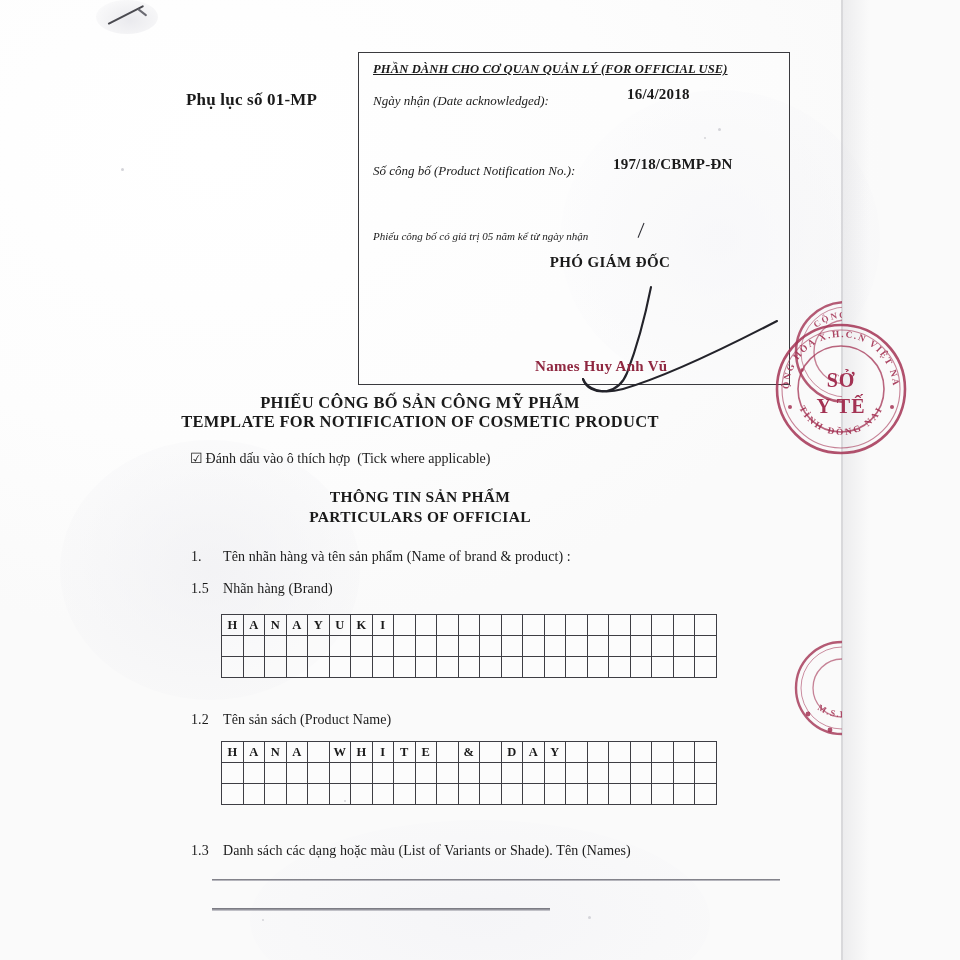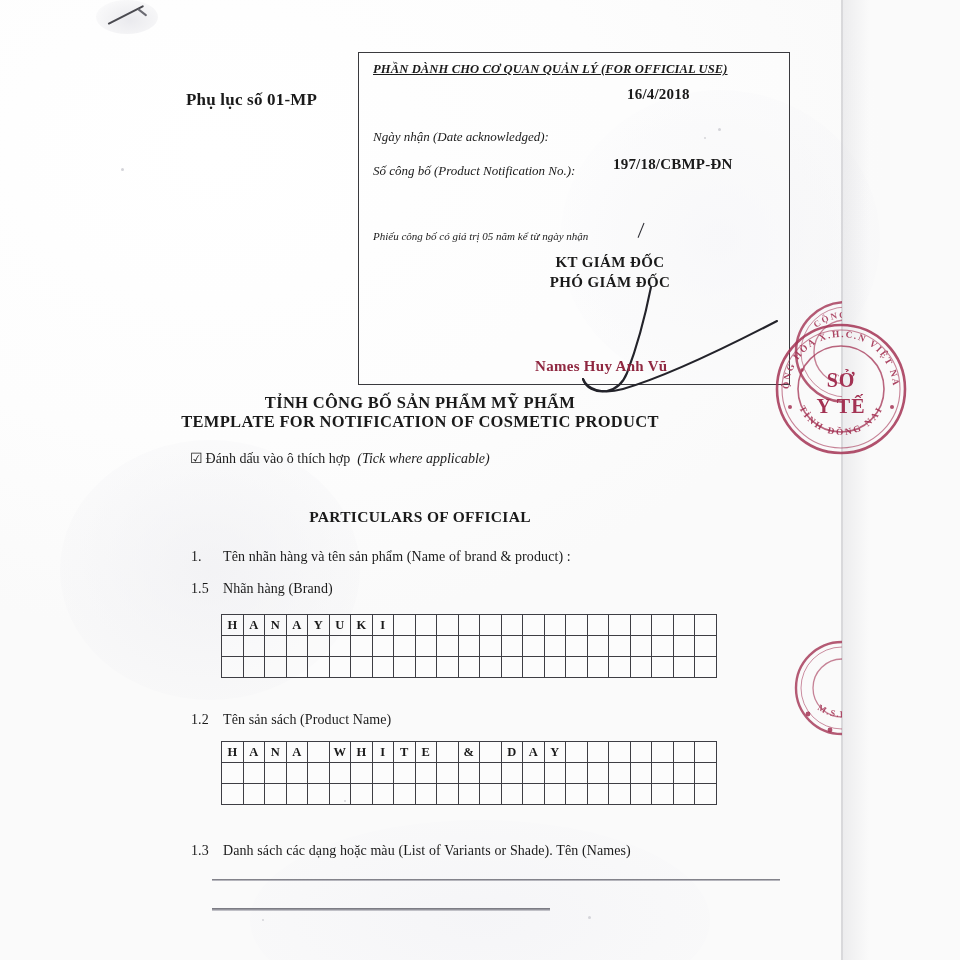--- a/index.html
+++ b/index.html
@@ -118,21 +118,21 @@
     letter-spacing: .1px;
     text-decoration: underline;
     white-space: nowrap;
   }
   .ob-label {
     position: absolute;
     font-style: italic;
     font-size: 13px;
     white-space: nowrap;
   }
-  .ob-label.date  { left: 14px; top: 40px; margin-top: 36px; }
+  .ob-label.date  { left: 14px; top: 40px; }
   .ob-label.notif { left: 14px; top: 110px; }
   .ob-label.valid { left: 14px; top: 177px; font-size: 11px; text-align: right; }
 
   .ob-value {
     position: absolute;
     font-weight: bold;
     font-size: 15px;
     letter-spacing: .2px;
     white-space: nowrap;
   }
@@ -206,21 +206,20 @@
     top: 450px;
     font-size: 14px;
     white-space: nowrap;
   }
   #tick-line .tick-box {
     display: inline-block;
     font-size: 14px;
     margin-right: 3px;
   }
   #tick-line .en {
-    font-style: italic;
     margin-left: 7px;
   }
 
   #particulars-vi { top: 488px; font-size: 15.5px; }
   #particulars-en { top: 508px; font-size: 15.5px; }
 
   
   .item {
     position: absolute;
     font-size: 14px;
@@ -311,21 +310,20 @@
       <div class="ob-label date">Ngày nhận (Date acknowledged):</div>
       <div class="ob-value date">16/4/2018</div>
 
       <div class="ob-label notif">Số công bố (Product Notification No.):</div>
       <div class="ob-value notif">197/18/CBMP-ĐN</div>
 
       <div class="ob-label valid">Phiếu công bố có giá trị 05 năm kể từ ngày nhận</div>
       <div class="valid-flick"></div>
 
       <div class="signer-title">
-        <div>KT GIÁM ĐỐC</div>
         <div>PHÓ GIÁM ĐỐC</div>
       </div>
 
       <svg class="signature" viewBox="0 0 330 120">
         <path d="M196 10 C190 40, 182 70, 172 96 C168 106, 162 112, 152 114
                  C140 116, 130 110, 128 102" fill="none" stroke="#23232a" stroke-width="2.1" stroke-linecap="round"></path>
         <path d="M128 102 C132 112, 146 118, 168 112 C210 100, 268 72, 322 44" fill="none" stroke="#23232a" stroke-width="2.1" stroke-linecap="round"></path>
       </svg>
 
       <div class="signer-name">Names Huy Anh Vũ</div>
@@ -381,27 +379,28 @@
       <circle cx="52" cy="58" r="41" fill="none" stroke="#a33253" stroke-width="1" opacity="0.55"></circle>
       <circle cx="52" cy="58" r="29" fill="none" stroke="#a33253" stroke-width="1.3" opacity="0.6"></circle>
       <text font-family="'Liberation Serif', serif" font-size="9" font-weight="bold" fill="#a33253" letter-spacing="1.6" opacity="0.85">
         <textPath href="#arcBot3" startOffset="46%" text-anchor="middle">M.S.D.N</textPath>
       </text>
       <circle cx="18" cy="84" r="2.4" fill="#a33253" opacity="0.85"></circle>
       <circle cx="40" cy="100" r="2.4" fill="#a33253" opacity="0.85"></circle>
     </svg>
   </div>
 
-  <div class="doc-title" id="title-vi">TỈNH CÔNG BỐ SẢN PHẨM MỸ PHẨM</div>
+  <div class="doc-title" id="title-vi">PHIẾU CÔNG BỐ SẢN CÔNG MỸ PHẨM</div>
   <div class="doc-title" id="title-en">TEMPLATE FOR NOTIFICATION  OF COSMETIC PRODUCT</div>
 
   <div id="tick-line">
     <span class="tick-box">☑</span><span>Đánh dấu vào ô thích hợp</span><span class="en">(Tick where applicable)</span>
   </div>
 
+  <div class="doc-title" id="particulars-vi">THÔNG TIN SẢN PHẨM</div>
   <div class="doc-title" id="particulars-en">PARTICULARS OF OFFICIAL</div>
 
   <div class="item" id="item-1">
     <span class="num">1.</span><span>Tên nhãn hàng và tên sản phẩm (Name of brand &amp; product) :</span>
   </div>
 
   <div class="item" id="item-1-1">
     <span class="num">1.5</span><span>Nhãn hàng (Brand)</span>
   </div>
 

